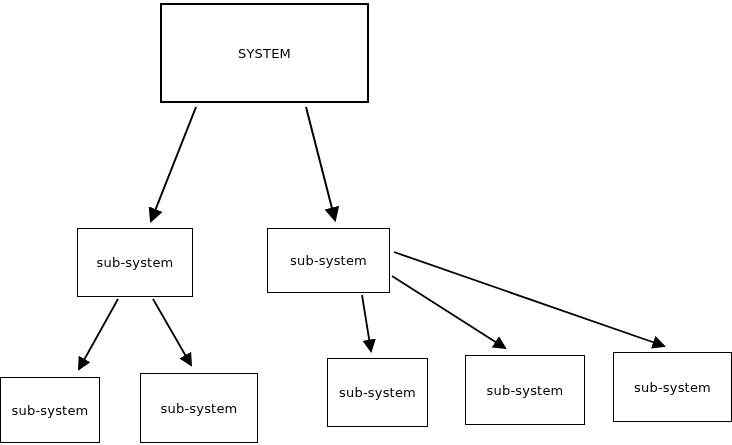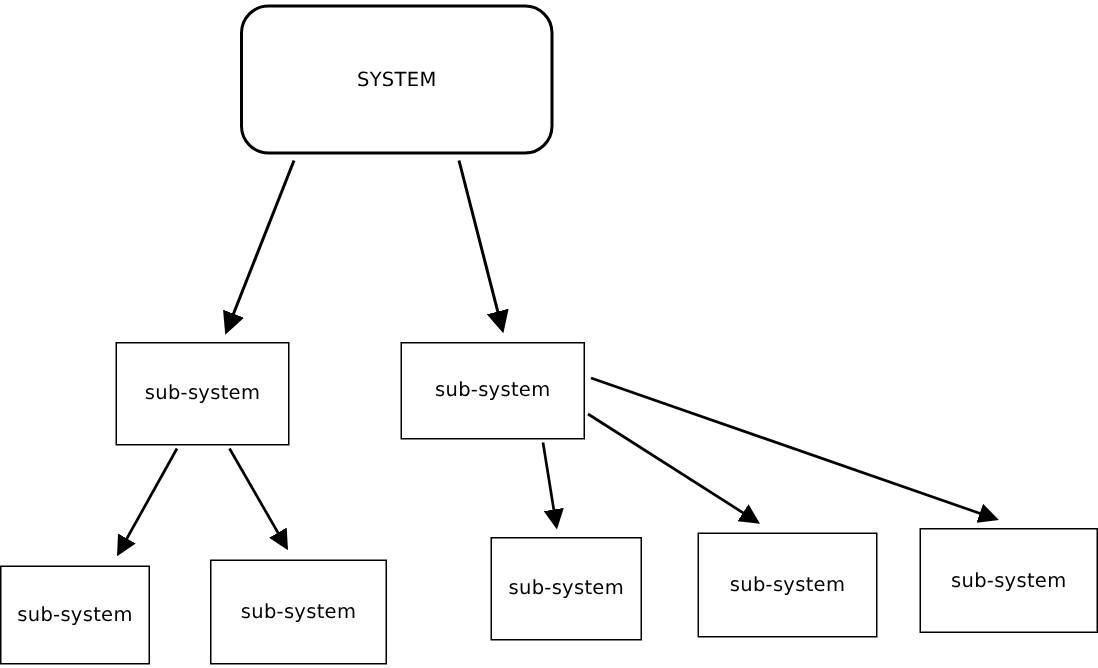--- a/index.html
+++ b/index.html
@@ -30,21 +30,20 @@
     background: #ffffff;
     display: flex;
     align-items: center;
     justify-content: center;
     font-size: 13px;
     color: #000000;
     letter-spacing: 0.2px;
   }
   .node.root {
     border-width: 2px;
-    border-radius: 19px;
   }
   .node .label {
     white-space: nowrap;
   }
   
   .n-root { left: 160px; top: 3px;   width: 209px; height: 100px; }
   .n-l1a  { left: 77px;  top: 228px; width: 116px; height: 69px;  }
   .n-l1b  { left: 267px; top: 228px; width: 123px; height: 65px;  }
   .n-l2a  { left: 0px;   top: 377px; width: 100px; height: 66px;  }
   .n-l2b  { left: 140px; top: 373px; width: 118px; height: 70px;  }

